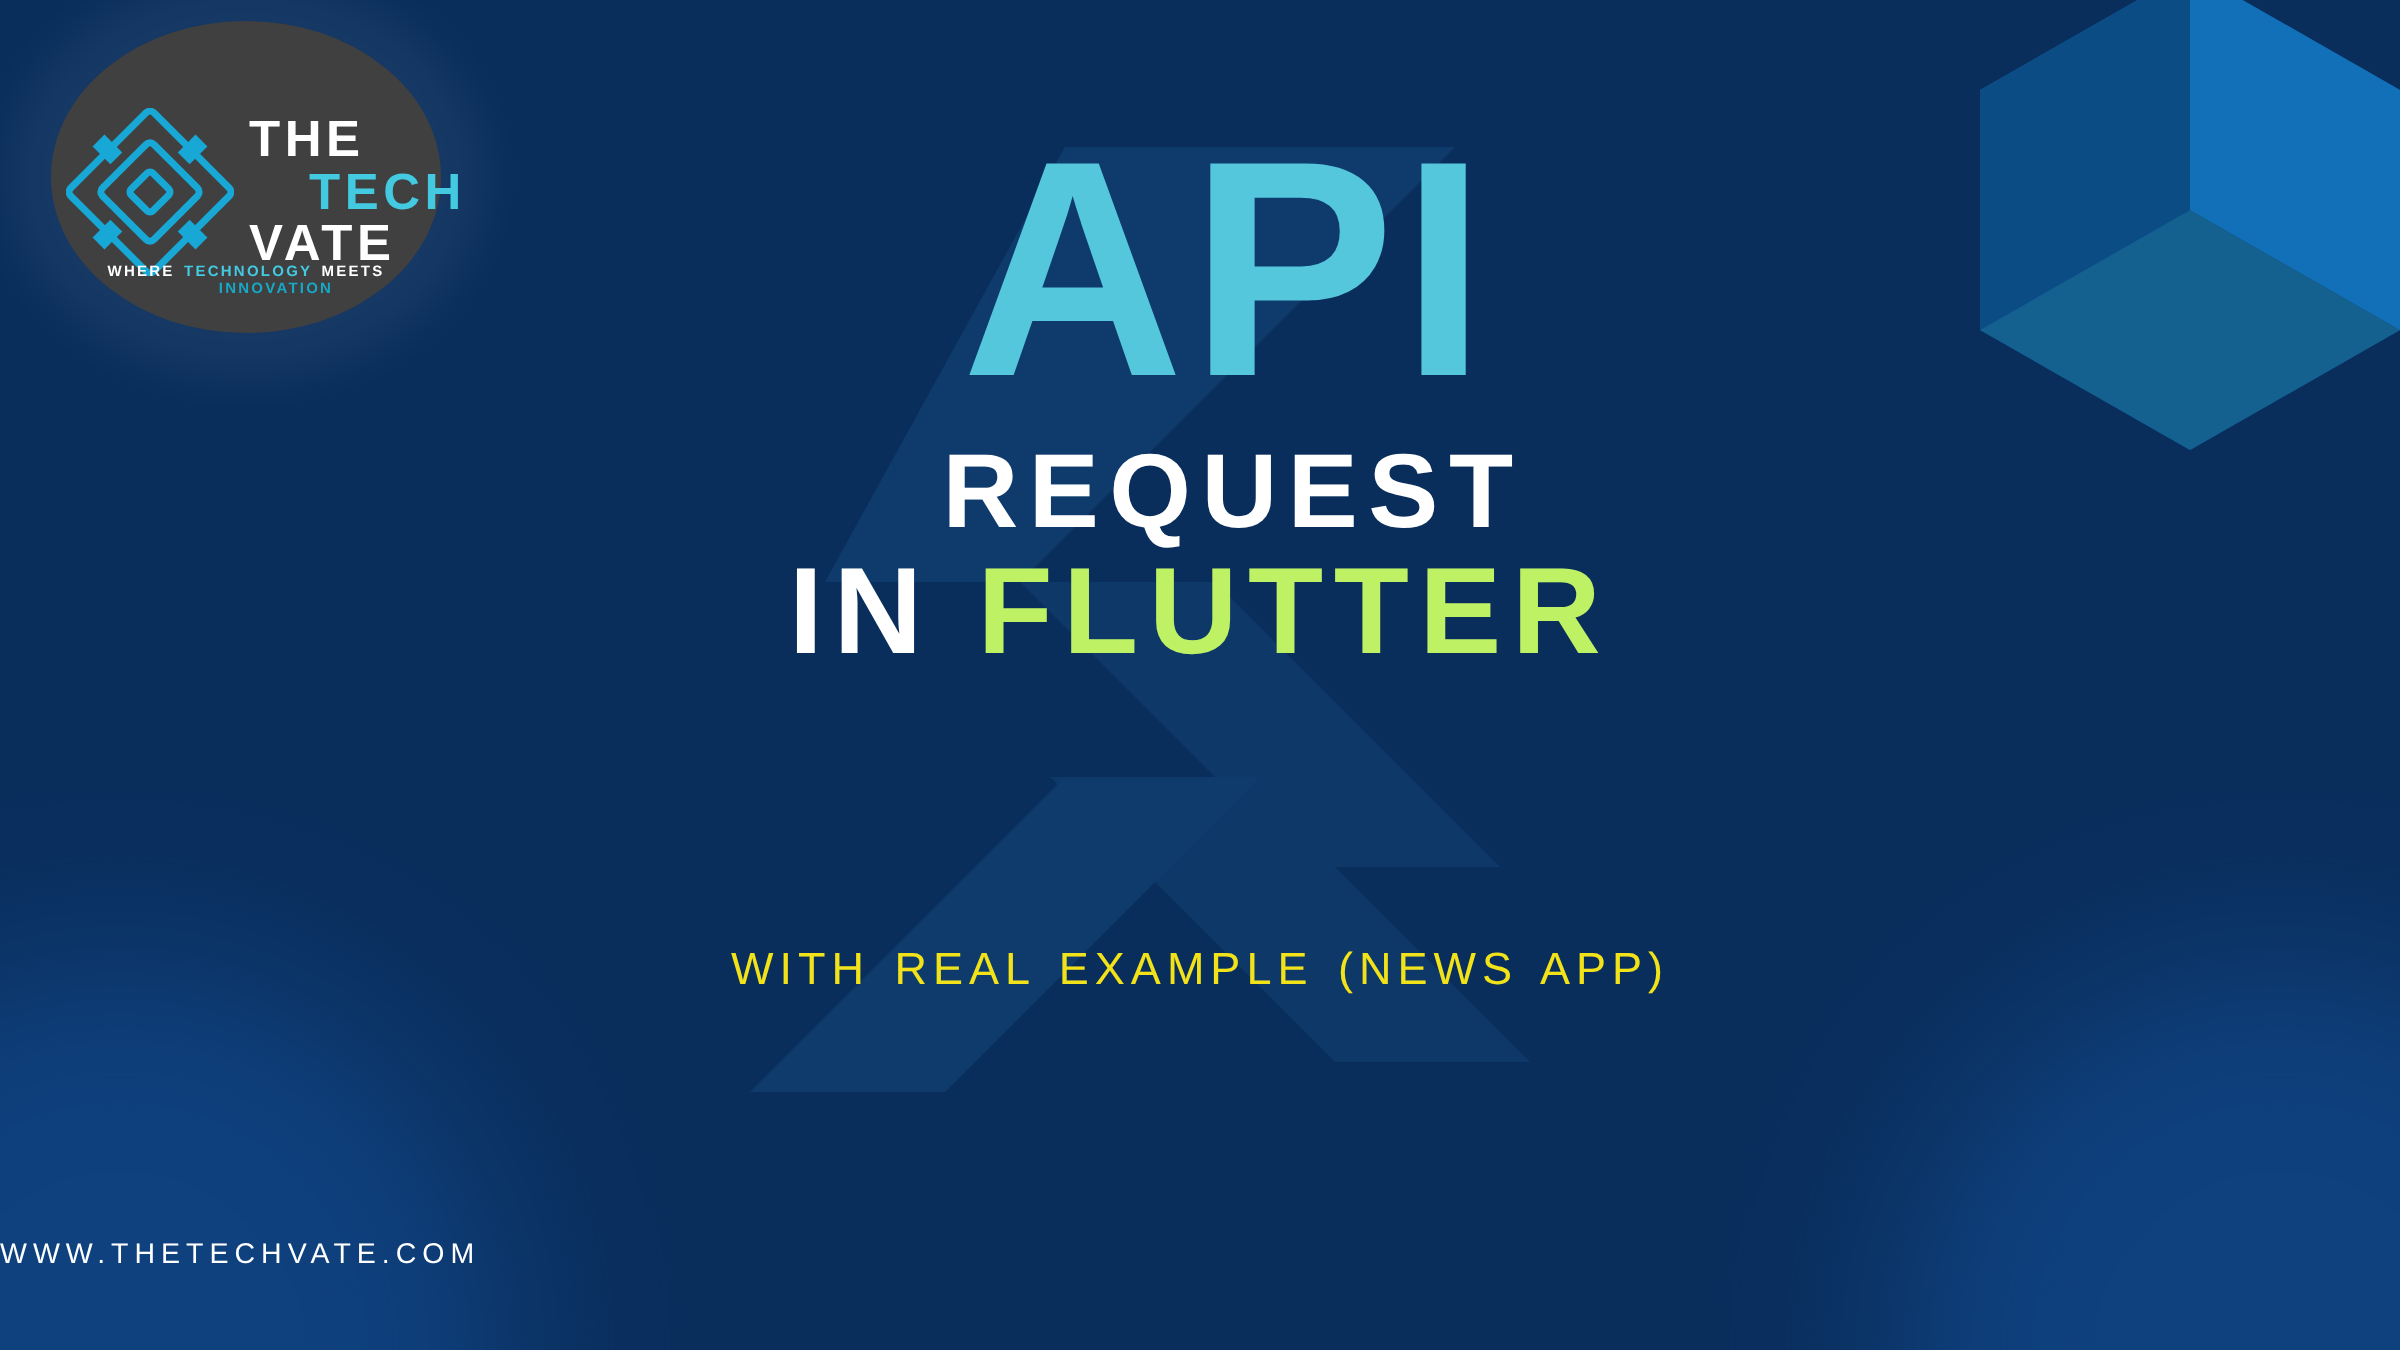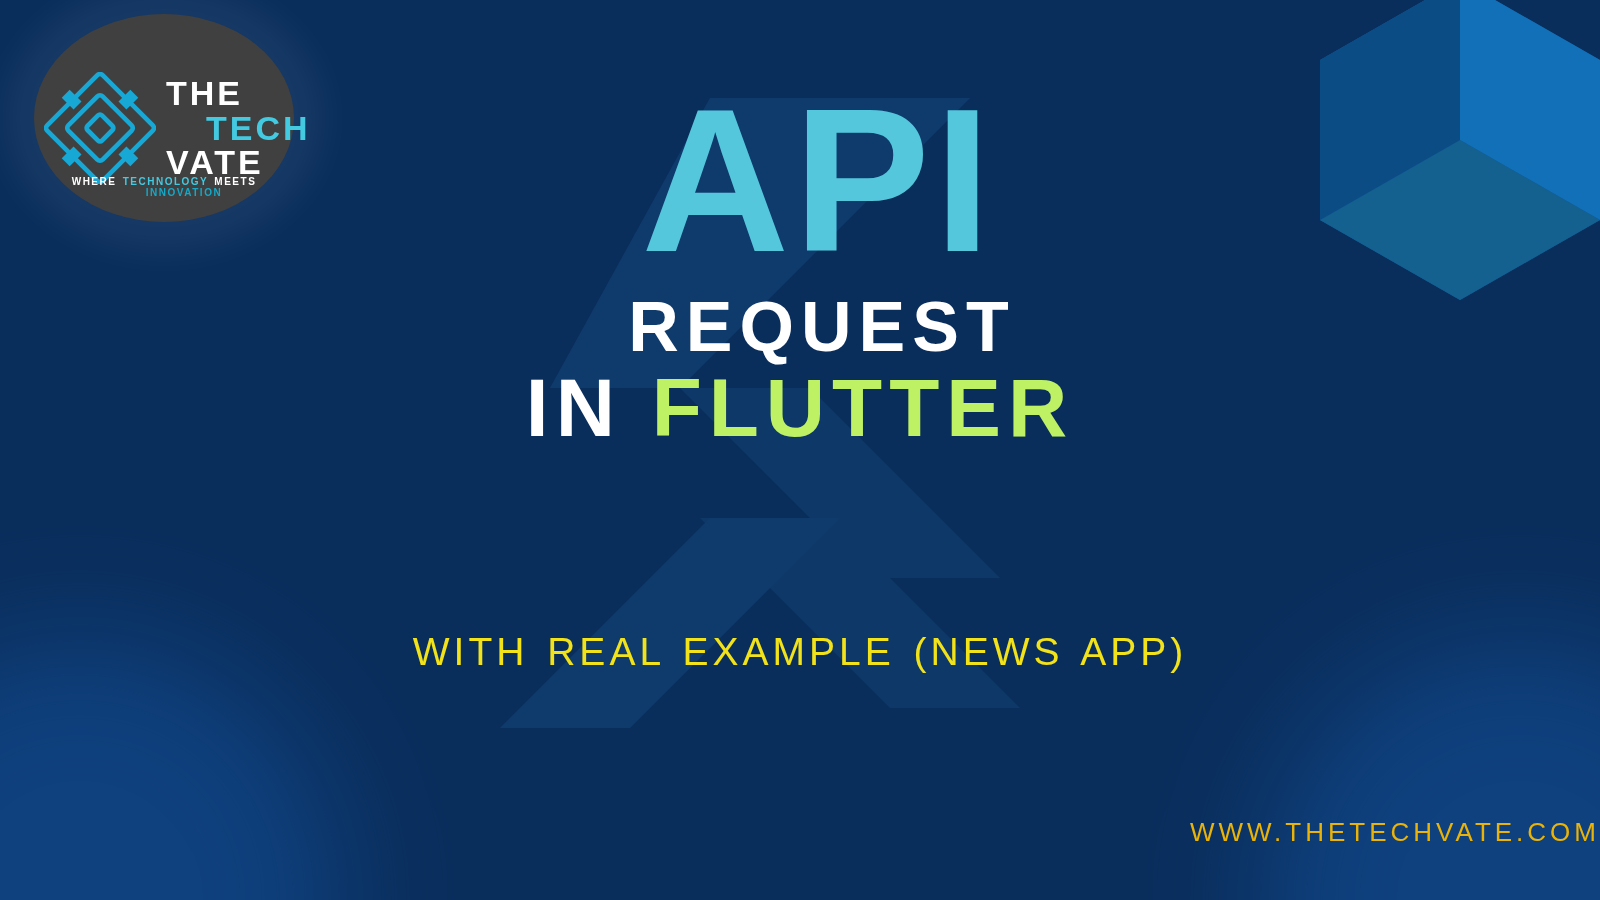--- a/index.html
+++ b/index.html
@@ -130,35 +130,35 @@
   .h-line3 .cyan { color: #bef264; }
 
   
   .subhead {
     position: absolute;
     left: 0; right: 0;
     top: 630px;
     text-align: center;
     color: #f2e21a;
     font-family: Impact, "Arial Black", sans-serif;
-    font-size: 39px;
+    font-size: 30px;
     letter-spacing: 4px;
     word-spacing: 4px;
     text-transform: uppercase;
   }
 
   
   .footer-url {
     position: absolute;
     left: 0; right: 0;
     bottom: 52px;
-    text-align: right;
-    color: #eab308;
-    font-family: Impact, "Arial Black", sans-serif;
-    font-size: 26px;
+    text-align: left;
+    color: #ffffff;
+    font-family: Impact, "Arial Black", sans-serif;
+    font-size: 19px;
     letter-spacing: 4px;
     text-transform: uppercase;
   }
 </style>
 </head>
 <body>
 
 <svg class="bg-chevron" viewBox="0 0 700 700">
   <g>
     <polygon points="260,40 520,40 230,330 100,330" fill="#1d6aa8"></polygon>

